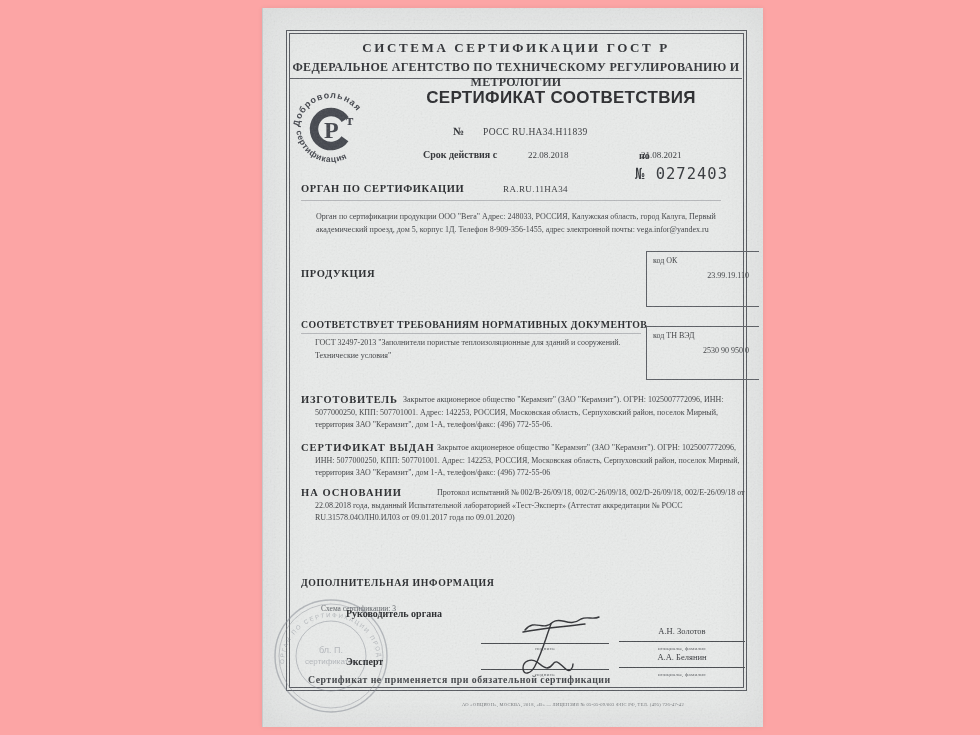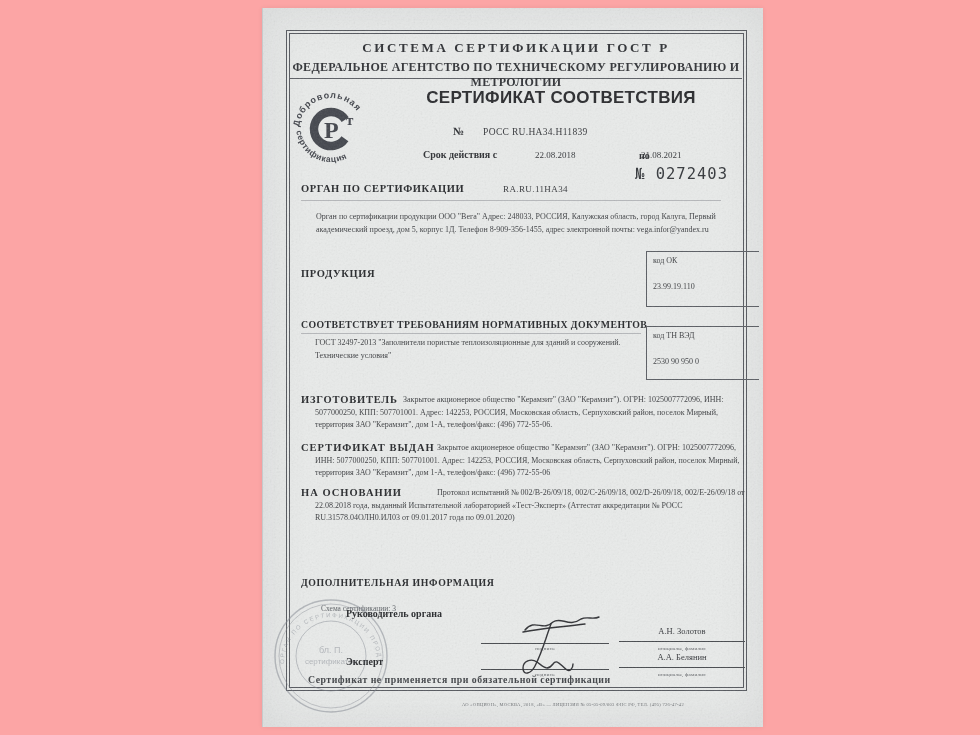--- a/index.html
+++ b/index.html
@@ -18,39 +18,39 @@
   
   .sys-title{left:27px;top:32px;width:452px;text-align:center;font-weight:700;font-size:13px;
              letter-spacing:2.6px;color:#2c2e32;}
   .agency{left:27px;top:52px;width:452px;text-align:center;font-weight:700;font-size:12px;
           letter-spacing:.3px;color:#303236;}
   .main-title{left:118px;top:80px;width:360px;text-align:center;font-family:"Liberation Sans",sans-serif;
               font-weight:700;font-size:17px;letter-spacing:.3px;color:#28292c;}
   .no-label{left:190px;top:117px;font-weight:700;font-size:11px;color:#2c2e32;}
   .no-value{left:220px;top:119px;font-size:9.5px;letter-spacing:.3px;color:#34363a;}
   .validity{left:160px;top:141px;font-weight:700;font-size:10px;color:#2c2e32;}
-  .v-from{left:272px;top:142px;font-size:9px;color:#34363a;text-align:right;}
+  .v-from{left:265px;top:142px;font-size:9px;color:#34363a;text-align:right;}
   .v-po{left:352px;top:142px;font-weight:700;font-size:10px;color:#2c2e32;margin-left:24px;}
   .v-to{left:378px;top:142px;font-size:9px;color:#34363a;}
   .blank-no{left:372px;top:157px;font-family:"DejaVu Sans Mono",monospace;font-size:15.5px;
             letter-spacing:1px;color:#33363a;}
   
   .sec-label{font-weight:700;color:#26282b;letter-spacing:.6px;}
   .body-text{font-size:8px;line-height:12.6px;color:#3b3d40;text-align:left;}
   .organ-label{left:38px;top:175px;font-size:10.5px;}
   .organ-rule{left:38px;top:192px;width:420px;border-top:.8px solid #8a8d92;opacity:.55;}
   .organ-code{left:240px;top:176px;font-size:9px;letter-spacing:.4px;color:#34363a;}
   .organ-text{left:53px;top:203px;width:426px;}
   .prod-label{left:38px;top:240px;font-size:10.5px;margin-top:20px;}
   .prod-text{left:50px;top:240px;width:338px;text-indent:98px;}
   .code-box{left:383px;width:100px;border:1px solid #595c62;border-right:none;background:transparent;
             padding:3px 6px;font-size:8px;line-height:11px;color:#3b3d40;}
   .ok-box{top:243px;height:48px;}
   .tn-box{top:318px;height:46px;}
-  .code-val{display:block;padding-right:4px;margin-top:15px;}
+  .code-val{display:block;text-align:right;padding-right:4px;margin-top:4px;}
   .conf-label{left:38px;top:311px;font-size:9.8px;letter-spacing:.4px;}
   .conf-rule{left:38px;top:325px;width:340px;border-top:.8px solid #8a8d92;opacity:.55;}
   .conf-text{left:52px;top:329px;width:314px;}
   .manu-label{left:38px;top:386px;font-size:10.5px;letter-spacing:.8px;}
   .manu-text{left:52px;top:386px;width:432px;text-indent:88px;}
   .issued-label{left:38px;top:434px;font-size:10.5px;letter-spacing:1px;}
   .issued-text{left:52px;top:434px;width:434px;text-indent:122px;}
   .basis-label{left:38px;top:479px;font-size:10.5px;letter-spacing:1px;}
   .basis-text{left:52px;top:479px;width:436px;text-indent:122px;}
   .addinfo-label{left:38px;top:569px;font-size:9.8px;letter-spacing:.6px;}

